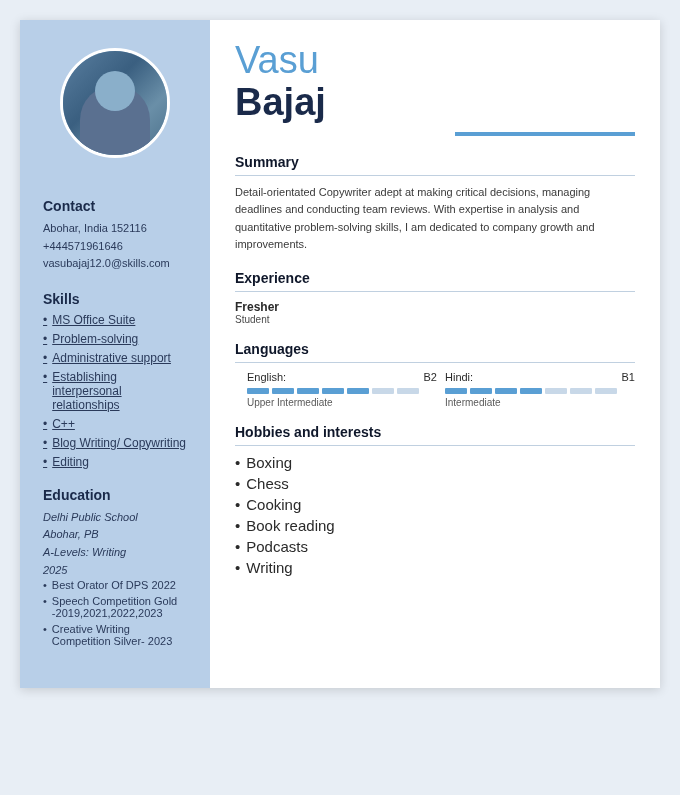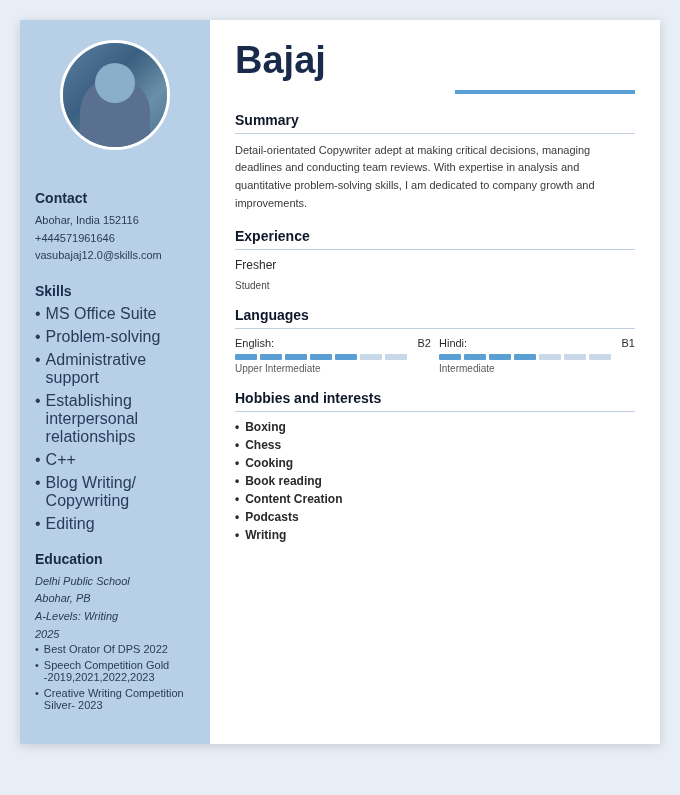--- a/index.html
+++ b/index.html
@@ -16,21 +16,21 @@
       width: 640px;
       background: white;
       display: flex;
       box-shadow: 0 2px 10px rgba(0,0,0,0.15);
     }
     
     .sidebar {
       width: 190px;
       min-width: 190px;
       background: #b8cfe8;
-      padding: 0;
+      padding: 8px;
       position: relative;
     }
     .sidebar-top {
       background: #b8cfe8;
       padding: 20px 15px 15px 15px;
       display: flex;
       flex-direction: column;
       align-items: center;
     }
     .avatar-container {
@@ -82,25 +82,26 @@
       font-weight: bold;
       color: #1a2a4a;
       margin-bottom: 6px;
     }
     .sidebar-text {
       font-size: 11px;
       color: #2a3a5a;
       line-height: 1.6;
     }
     .skill-item {
-      font-size: 16px;
+      font-size: 12px;
       color: #2a3a5a;
       margin-bottom: 5px;
       display: flex;
       align-items: flex-start;
+      text-decoration: underline;
     }
     .skill-item::before {
       content: '•';
       margin-right: 5px;
       flex-shrink: 0;
     }
     .edu-item {
       font-size: 11px;
       color: #2a3a5a;
       line-height: 1.6;
@@ -161,33 +162,34 @@
       background: #c0d0e0;
       margin-bottom: 8px;
     }
     .section-text {
       font-size: 11px;
       color: #3a3a3a;
       line-height: 1.6;
     }
     .exp-title {
       font-size: 12px;
-      font-weight: normal;
+      font-weight: bold;
       color: #2a2a2a;
-      margin-bottom: 8px;
+      margin-bottom: 0;
     }
     .exp-sub {
       font-size: 10px;
       color: #4a4a4a;
     }
     
     .lang-grid {
       display: flex;
       gap: 8px;
       margin-top: 5px;
+      margin-left: 12px;
     }
     .lang-col {
       flex: 1;
     }
     .lang-header {
       display: flex;
       justify-content: space-between;
       font-size: 11px;
       color: #2a2a2a;
       margin-bottom: 5px;
@@ -207,26 +209,25 @@
     }
     .lang-bar.filled {
       background: #5a9fd4;
     }
     .lang-sublabel {
       font-size: 10px;
       color: #5a5a5a;
     }
     
     .hobby-item {
-      font-size: 12px;
+      font-size: 15px;
       color: #2a2a2a;
       margin-bottom: 4px;
       display: flex;
       align-items: center;
-      font-weight: bold;
     }
     .hobby-item::before {
       content: '•';
       margin-right: 6px;
     }
   </style>
 </head>
 <body>
 
 <div class="resume">
@@ -271,20 +272,21 @@
             <div class="edu-bullet">Speech Competition Gold -2019,2021,2022,2023</div>
             <div class="edu-bullet">Creative Writing Competition Silver- 2023</div>
           </div>
       </div>
     </div>
   </div>
 
   <div class="main">
 
     <div class="main-header">
+      <div class="name-vasu">Vasu</div>
       <div class="name-bajaj">Bajaj</div>
       <div class="blue-line"></div>
     </div>
 
     <div class="main-section">
       <div class="section-title">Summary</div>
       <div class="section-divider"></div>
       <div class="section-text">Detail-orientated Copywriter adept at making critical decisions, managing deadlines and conducting team reviews. With expertise in analysis and quantitative problem-solving skills, I am dedicated to company growth and improvements.</div>
     </div>
 
@@ -335,19 +337,18 @@
     </div>
 
     <div class="main-section">
       <div class="section-title">Hobbies and interests</div>
       <div class="section-divider"></div>
       <div id="hobbies-list">
           <div class="hobby-item">Boxing</div>
           <div class="hobby-item">Chess</div>
           <div class="hobby-item">Cooking</div>
           <div class="hobby-item">Book reading</div>
-          <div class="hobby-item">Content Creation</div>
           <div class="hobby-item">Podcasts</div>
           <div class="hobby-item">Writing</div>
         </div>
     </div>
   </div>
 </div>
 
 </body></html>

